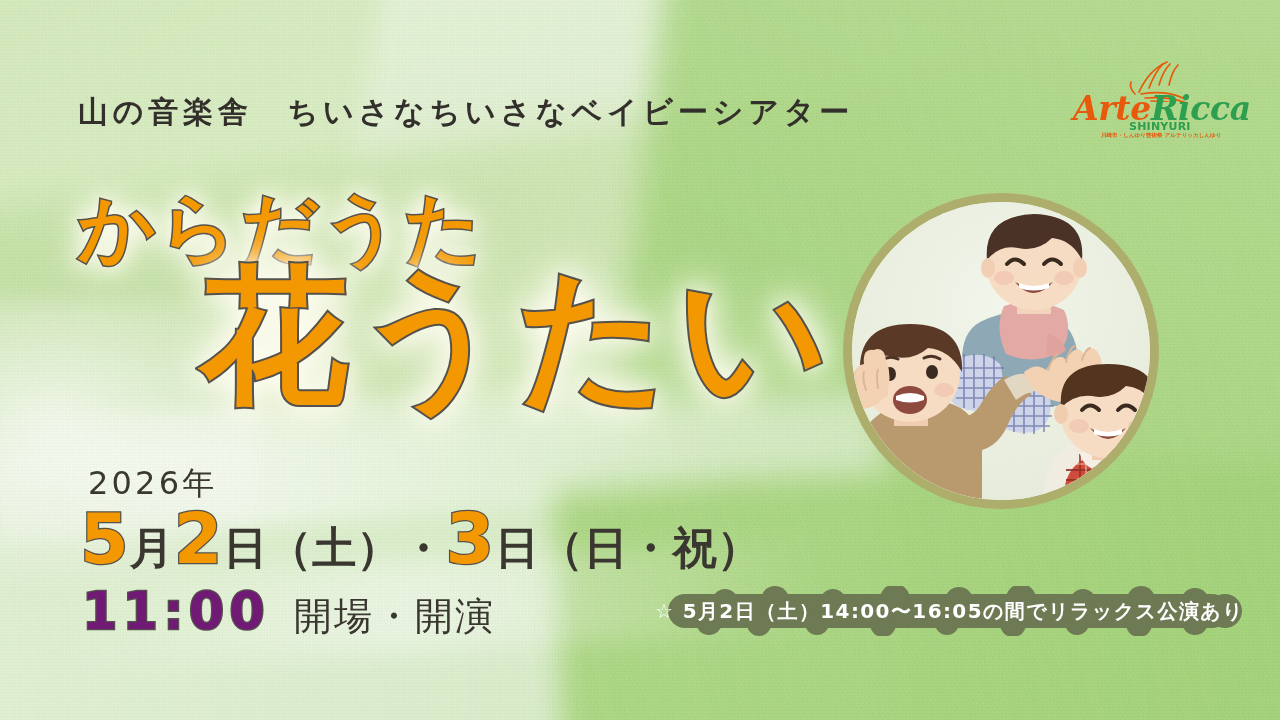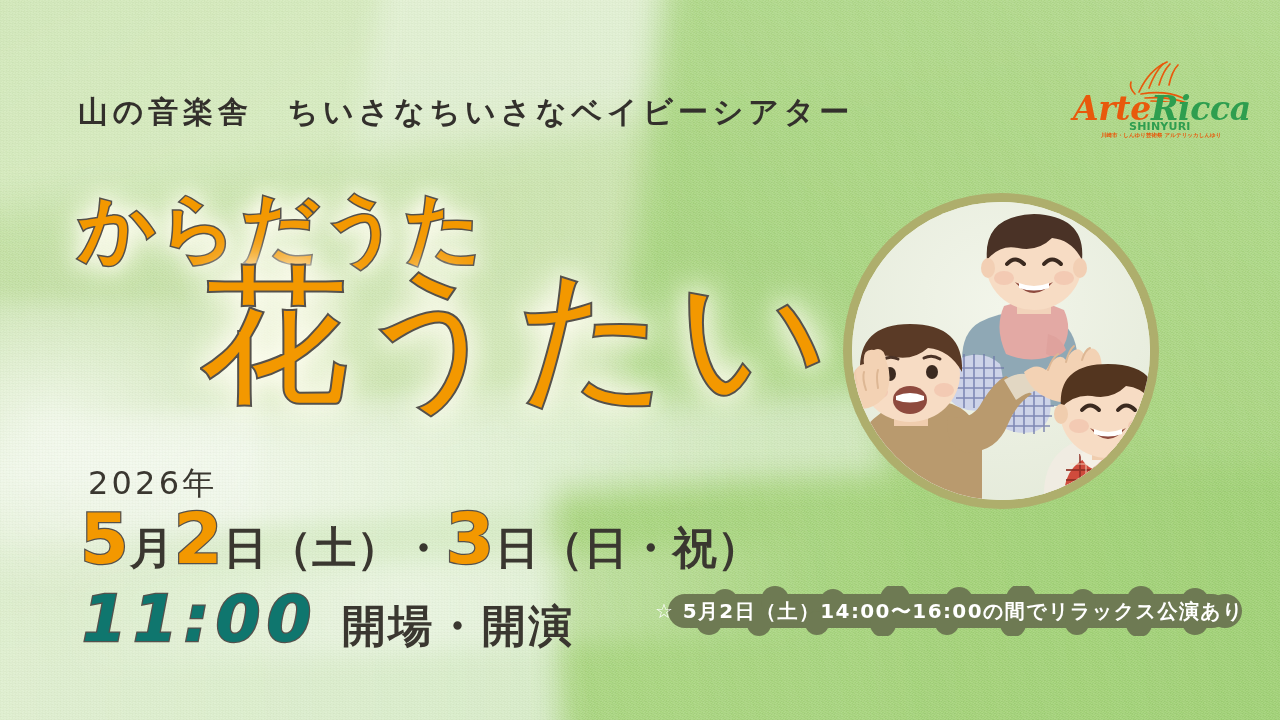--- a/index.html
+++ b/index.html
@@ -98,21 +98,21 @@
   #title-small{
     position:absolute;left:78px;top:178px;
     font-size:76px;font-weight:800;letter-spacing:.05em;
     color:#F39800;white-space:nowrap;
     -webkit-text-stroke:3px #55514c;
     paint-order:stroke fill;
     filter:drop-shadow(0 0 9px #fffdf2) drop-shadow(0 0 16px #fffdf2);
   }
   #title-main{
     position:absolute;left:200px;top:262px;
-    font-size:148px;font-weight:400;letter-spacing:.06em;
+    font-size:148px;font-weight:700;letter-spacing:.06em;
     color:#F39800;white-space:nowrap;line-height:1;
     -webkit-text-stroke:4px #55514c;
     paint-order:stroke fill;
     filter:drop-shadow(0 0 12px #fffdf2) drop-shadow(0 0 22px #fffdf2);
   }
 
   
   #year{
     position:absolute;left:88px;top:462px;
     font-size:32px;font-weight:400;letter-spacing:.10em;color:#3a3730;
@@ -128,26 +128,26 @@
     letter-spacing:.01em;
   }
   .kan-md{
     font-size:44px;font-weight:700;color:#3a3730;letter-spacing:.01em;
   }
   #timeline{
     position:absolute;left:82px;top:582px;
     font-size:0;white-space:nowrap;
   }
   .num-time{
-    font-size:64px;font-weight:800;color:#0f766e;
+    font-size:51px;font-weight:800;color:#701a75;
     -webkit-text-stroke:2.5px #55514c;paint-order:stroke fill;
-    letter-spacing:.10em;font-style:italic;
+    letter-spacing:.10em;
   }
   .kan-time{
-    font-size:44px;font-weight:700;color:#3a3730;letter-spacing:.06em;
+    font-size:38px;font-weight:400;color:#3a3730;letter-spacing:.06em;
     margin-left:24px;
   }
 
   
   #photo-wrap{
     position:absolute;left:843px;top:193px;width:316px;height:316px;
     border-radius:50%;
     background:#aeae6c;
     box-shadow:0 0 0 0 rgba(0,0,0,0);
   }
@@ -371,21 +371,21 @@
         <circle cx="112" cy="38" r="12"></circle>
         <circle cx="170" cy="37" r="12"></circle>
         <circle cx="236" cy="38" r="13"></circle>
         <circle cx="300" cy="37" r="12"></circle>
         <circle cx="366" cy="38" r="13"></circle>
         <circle cx="430" cy="37" r="12"></circle>
         <circle cx="492" cy="38" r="13"></circle>
         <circle cx="548" cy="36" r="13"></circle>
       </g>
     </svg>
-    <div id="badge-text" class="jp">☆ 5月2日（土）14:00〜16:00の間でリラックス公演あり</div>
+    <div id="badge-text" class="jp">☆ 5月2日（土）14:00〜16:05の間でリラックス公演あり</div>
   </div>
 
   <div id="logo">
     <svg width="140" height="44" viewBox="0 0 140 44" style="position:absolute;left:16px;top:0;">
       <g fill="none" stroke="#E8590C" stroke-width="1.7" stroke-linecap="round">
         <path d="M50 34 q10 -22 28 -30"></path>
         <path d="M60 30 q6 -16 14 -24"></path>
         <path d="M70 27 q4 -14 11 -21"></path>
         <path d="M80 27 q3 -14 9 -20"></path>
         <path d="M52 36 q24 -4 42 4"></path>

